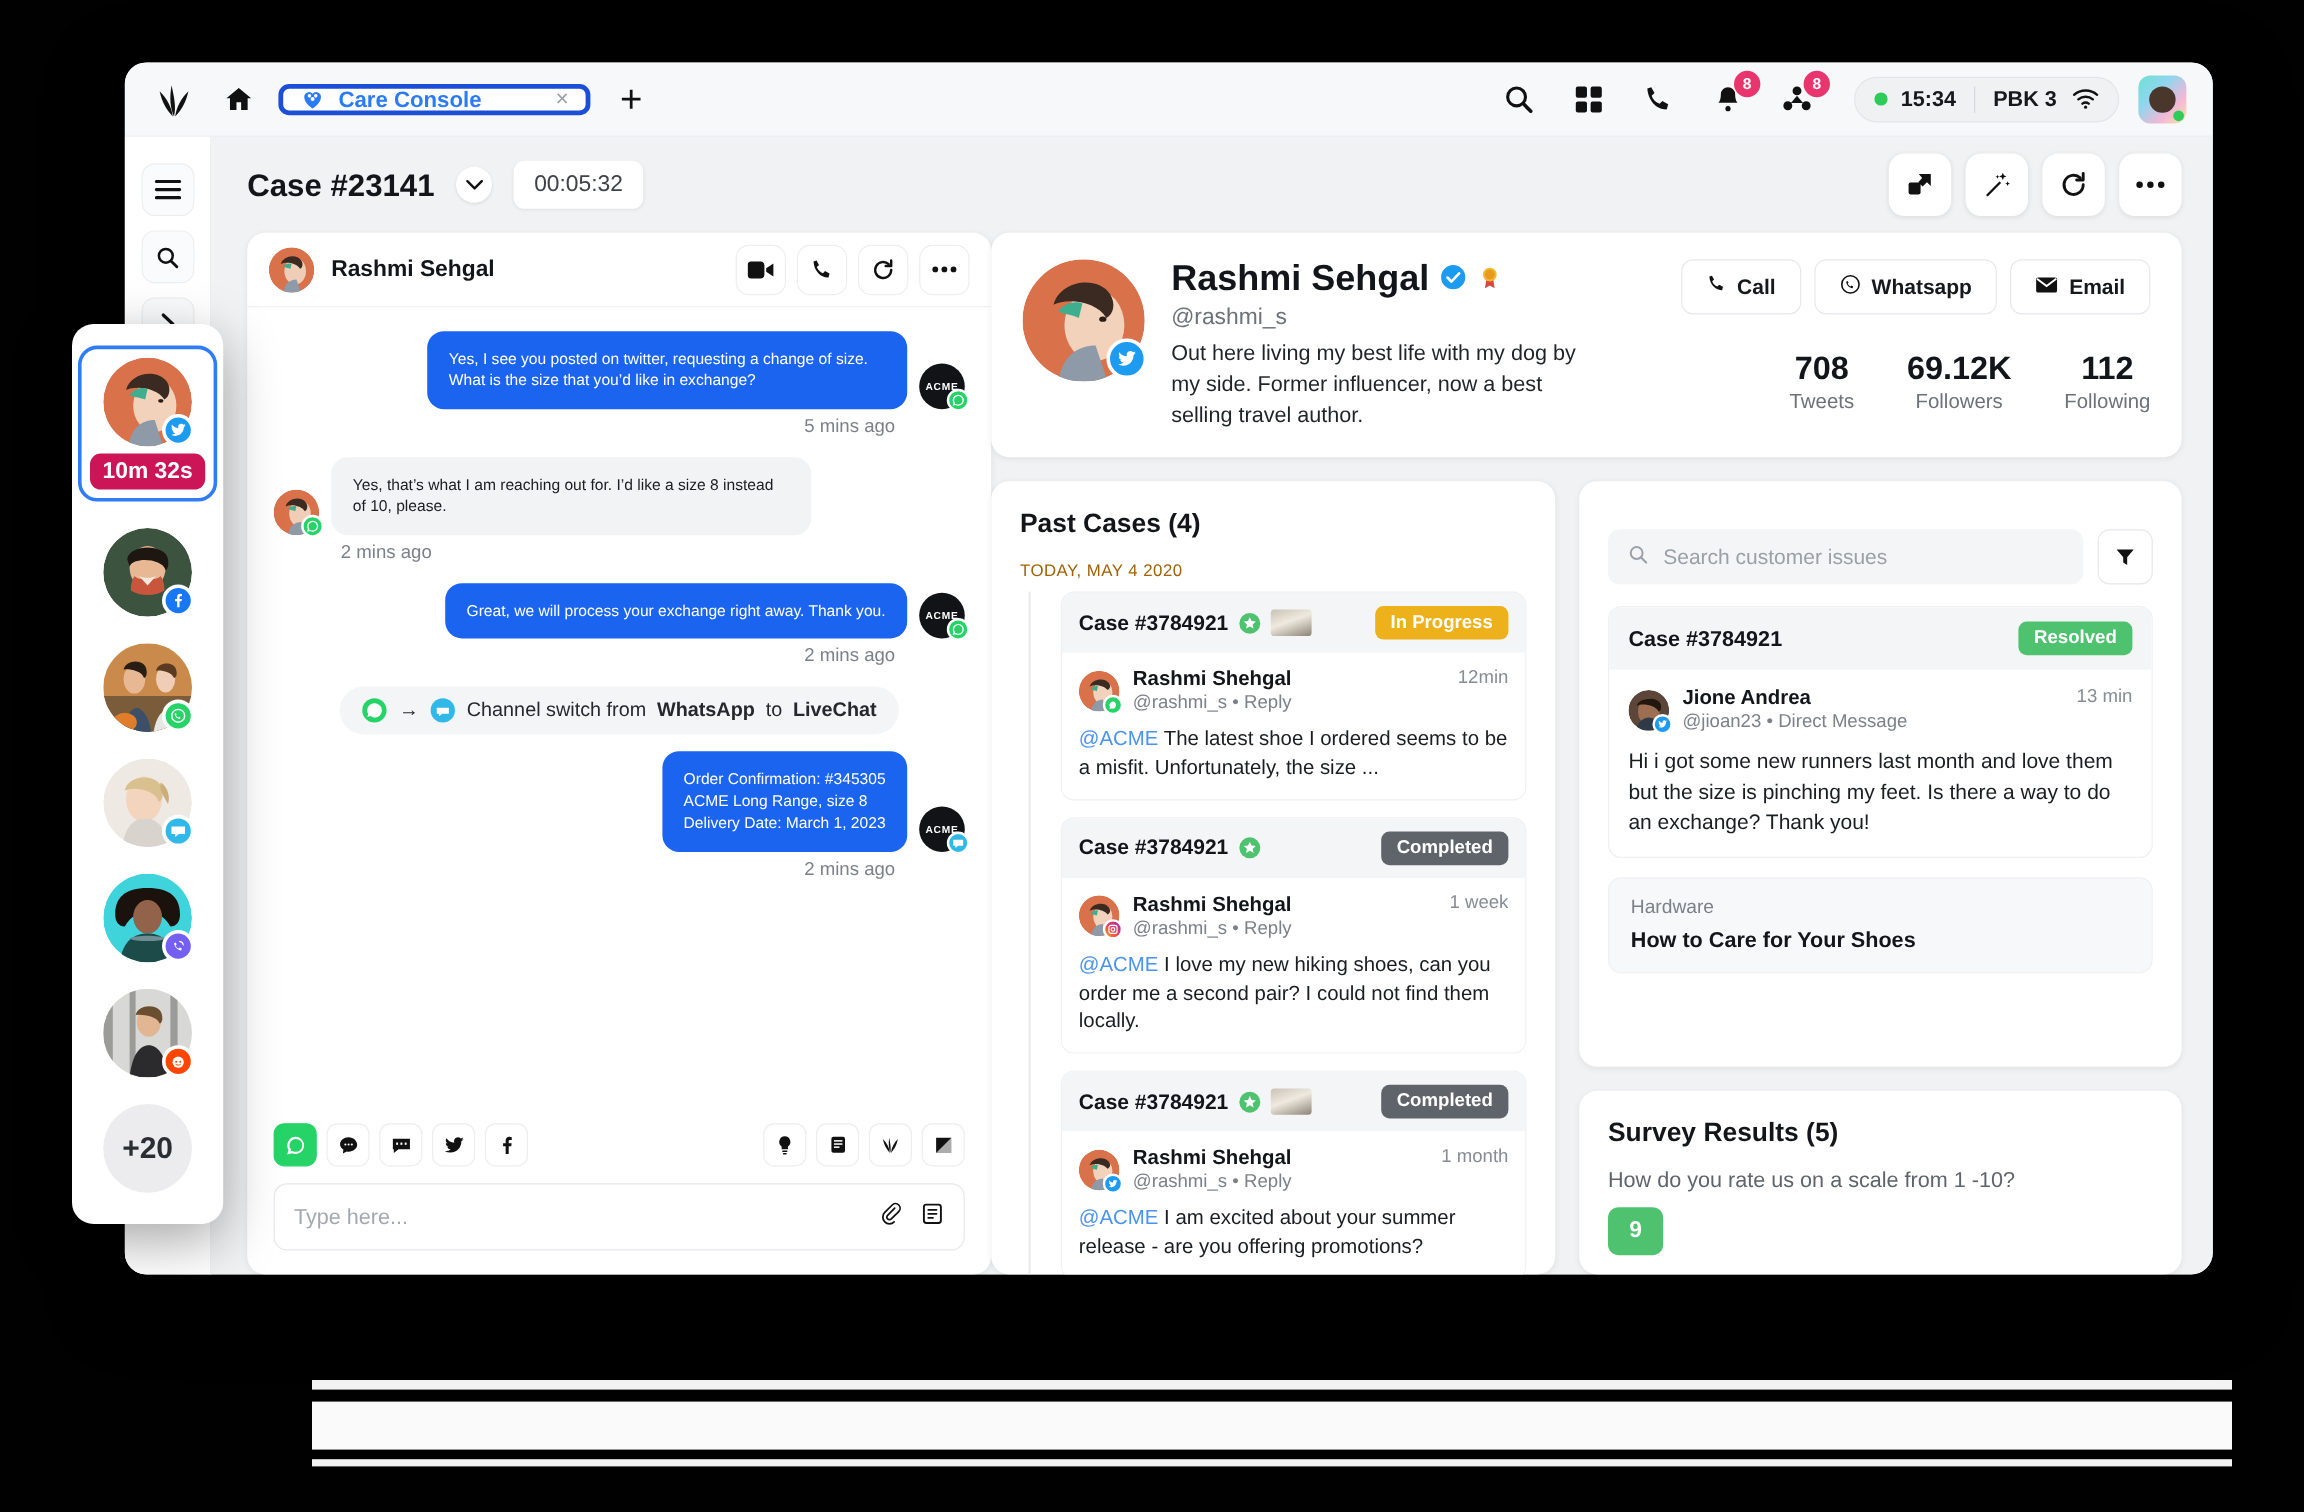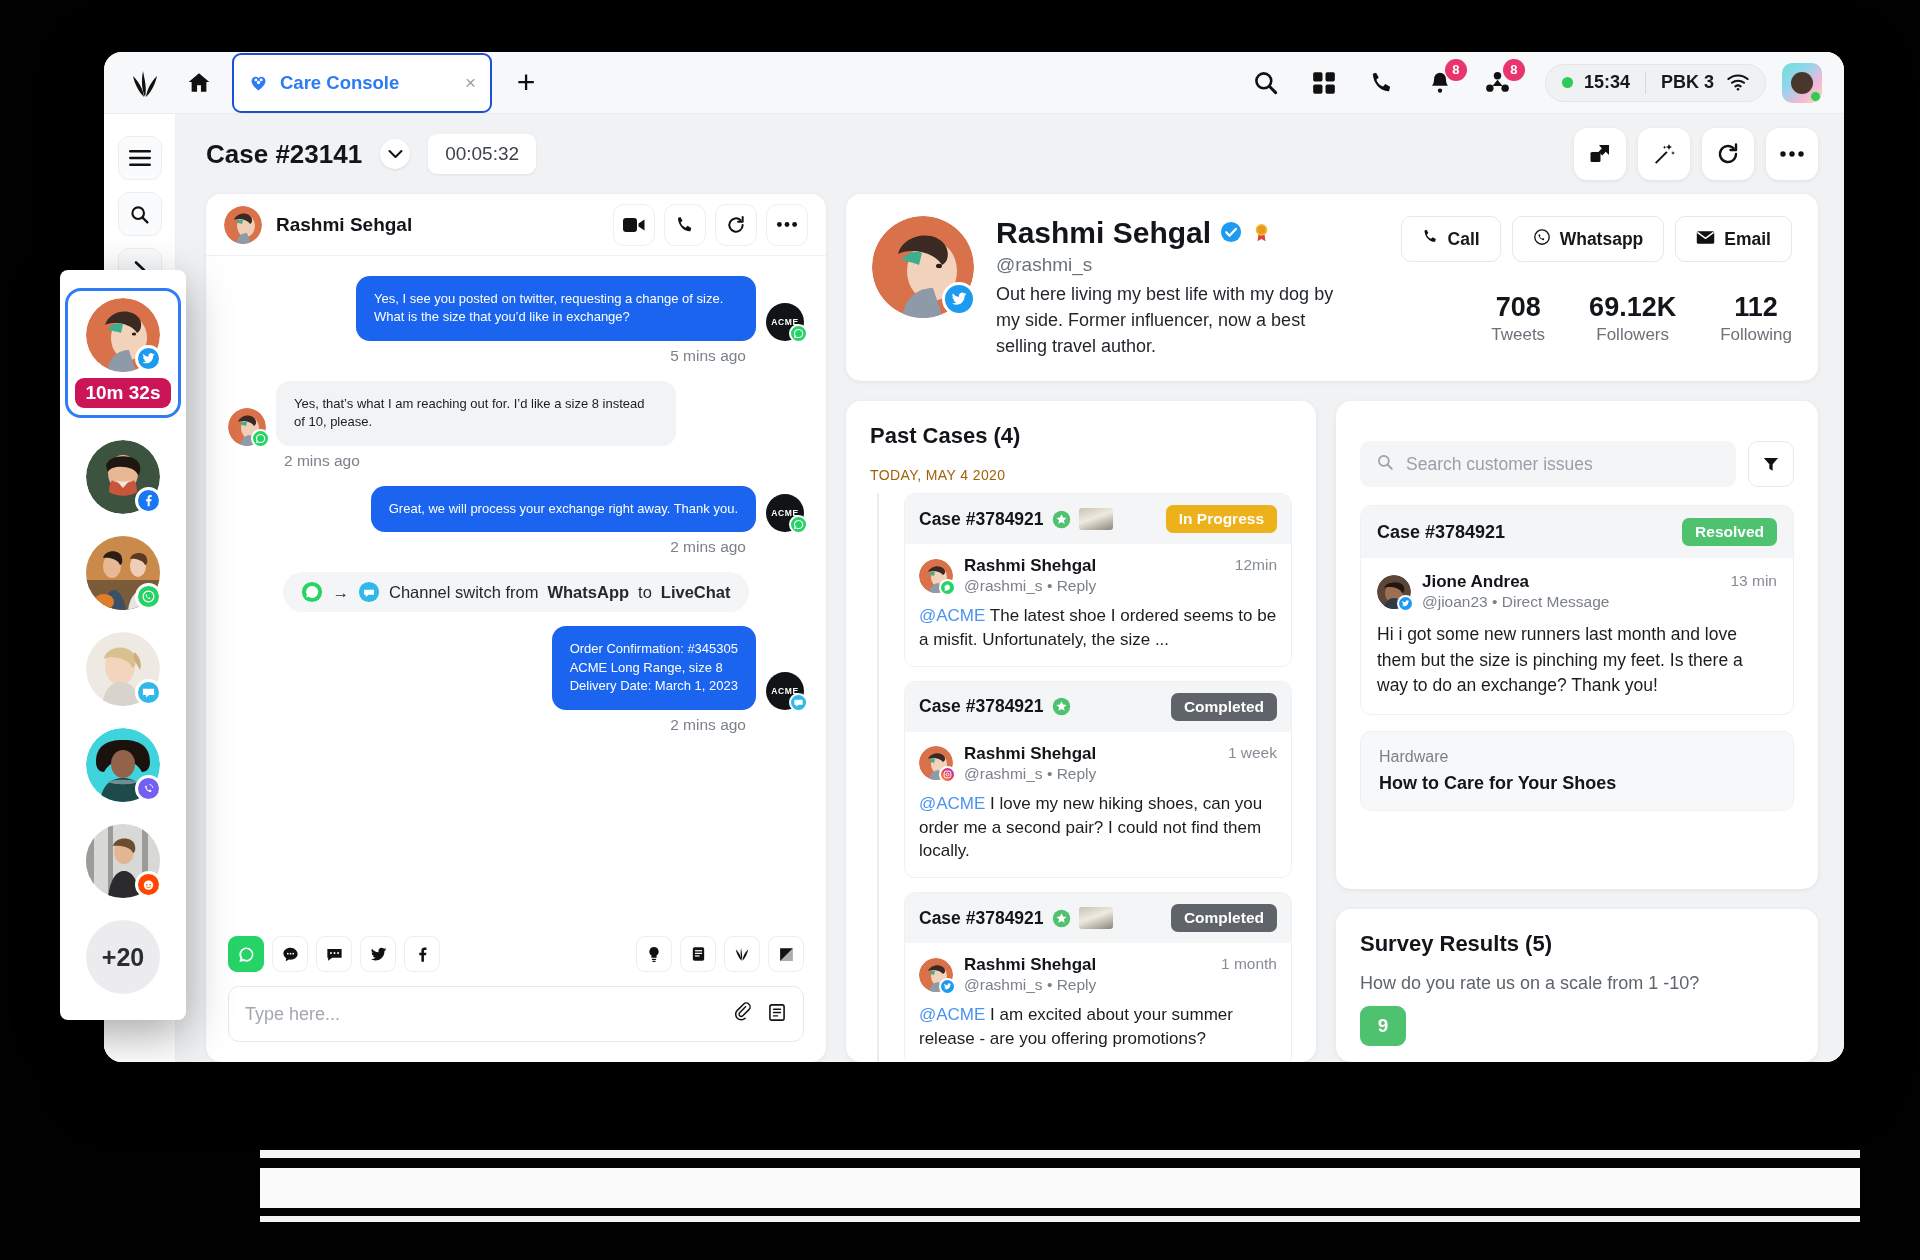--- a/index.html
+++ b/index.html
@@ -34,24 +34,24 @@
     height: 62px;
     background: #f7f8fa;
     display: flex; align-items: center;
     padding: 0 22px;
     border-bottom: 1px solid #ececef;
   }
   .brand-logo { width: 40px; height: 34px; margin-right: 14px; display:flex;align-items:center;justify-content:center;}
   .home-btn { width: 38px; height: 38px; display:flex;align-items:center;justify-content:center; margin-right: 14px;}
   .tab {
     display: flex; align-items: center; gap: 11px;
-    height: 60px; min-width: 260px;
+    height: 26px; min-width: 260px;
     padding: 0 14px;
     background: #ffffff;
-    border: 2px solid #1d4ed8;
+    border: 4px solid #1d4ed8;
     border-radius: 9px;
   }
   .tab-favicon { width: 21px; height: 21px; display:flex;align-items:center;justify-content:center;}
   .tab-title { color: #2b7bf5; font-size: 18.5px; font-weight: 600; flex: 1; white-space: nowrap;}
   .tab-close { color: #9aa0a8; font-size: 19px; line-height: 1; cursor: pointer; font-weight: 400;}
   .newtab { width: 40px; height: 40px; margin-left: 14px; display:flex;align-items:center;justify-content:center; font-size: 32px; color:#111; font-weight: 300;}
   .chrome-spacer { flex: 1; }
   .chrome-icons { display: flex; align-items: center; gap: 24px; margin-right: 30px; }
   .ci { position: relative; width: 34px; height: 34px; display:flex;align-items:center;justify-content:center;}
   .badge {
@@ -130,21 +130,21 @@
   .vtab.active { background: #e3ecfe; color: #2b6ff0; font-weight: 600; }
   .hdr-actions { display: flex; gap: 12px; margin-left: auto; }
   .hdr-btn {
     width: 52px; height: 52px; border-radius: 13px; background: #fff;
     display: flex; align-items: center; justify-content: center; cursor: pointer;
     box-shadow: 0 1px 4px rgba(0,0,0,.08);
   }
 
   
   .main {
-    flex: 1; display: flex; gap: 20px; padding: 0 26px 0 30px; min-height: 0;
+    flex: 1; display: flex; padding: 0 26px 0 30px; min-height: 0;
   }
 
   
   .chat-card {
     width: 620px; background: #fff; border-radius: 15px;
     display: flex; flex-direction: column; min-height: 0;
     box-shadow: 0 1px 5px rgba(0,0,0,.07);
     overflow: hidden;
   }
   .chat-head {
@@ -329,21 +329,21 @@
   .survey-q { font-size: 18px; color: #5e646b; margin-top: 16px; }
   .score {
     margin-top: 12px; width: 46px; height: 40px; border-radius: 9px;
     background: #4fc26f; color: #fff; font-size: 19px; font-weight: 700;
     display: flex; align-items: center; justify-content: center;
   }
 
   
   .dock {
     position: absolute; left: 60px; top: 270px;
-    width: 126px; background: #fff; border-radius: 8px;
+    width: 126px; background: #fff; border-radius: 18px;
     padding: 18px 0 26px 0;
     display: flex; flex-direction: column; align-items: center; gap: 22px;
     box-shadow: 0 14px 46px rgba(0,0,0,.35);
     z-index: 20;
   }
   .dock-item { position: relative; width: 74px; height: 74px; }
   .dock-item .circ { width: 74px; height: 74px; border-radius: 50%; overflow: hidden; }
   .dock-badge {
     position: absolute; right: -2px; bottom: 0; width: 27px; height: 27px;
     border-radius: 50%; border: 3px solid #fff;

